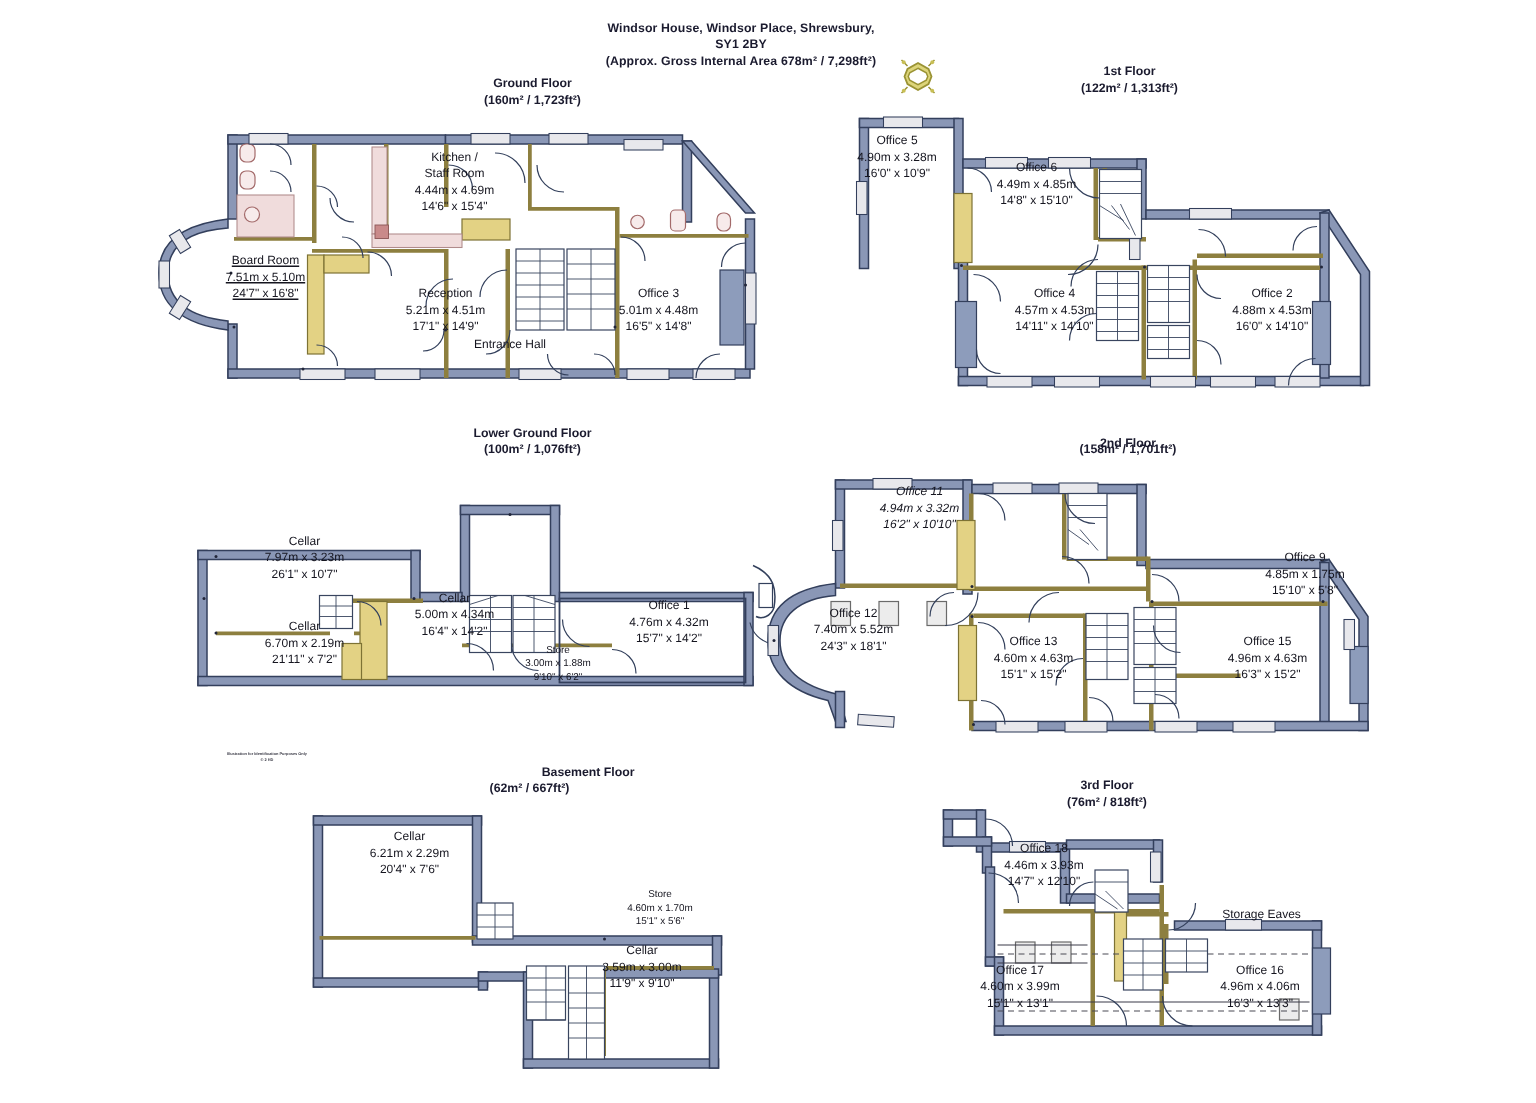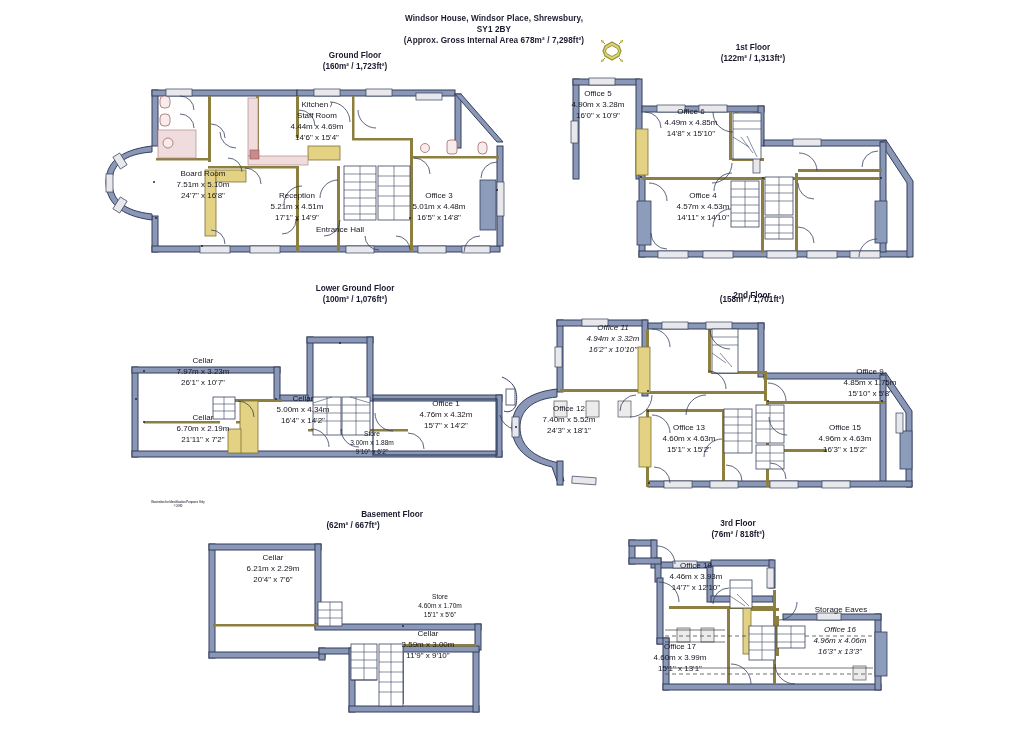--- a/index.html
+++ b/index.html
@@ -182,26 +182,26 @@
     <g fill="#22263a">
       <circle cx="54" cy="112" r="1"></circle>
         <circle cx="56" cy="148" r="1"></circle>
       <circle cx="102" cy="176" r="1"></circle>
         <circle cx="197" cy="150" r="1"></circle>
       <circle cx="310" cy="148" r="1"></circle>
         <circle cx="397" cy="120" r="1"></circle>
     </g>
   </svg>
 
-  <div class="room" style="left:148px;top:168px;width:110px;">
+  <div class="room" style="left:122px;top:168px;width:110px;text-decoration:underline;">
     <span class="nm">Board Room</span>
     <span class="m">7.51m x 5.10m</span>
     <span class="f">24'7" x 16'8"</span>
   </div>
-  <div class="room" style="left:262px;top:99px;width:110px;">
+  <div class="room" style="left:248px;top:99px;width:110px;">
     <span class="nm">Kitchen /</span>
     <span class="nm">Staff Room</span>
     <span class="m">4.44m x 4.69m</span>
     <span class="f">14'6" x 15'4"</span>
   </div>
   <div class="room" style="left:248px;top:190px;width:98px;">
     <span class="nm">Reception</span>
     <span class="m">5.21m x 4.51m</span>
     <span class="f">17'1" x 14'9"</span>
   </div>
@@ -328,20 +328,25 @@
   </div>
   <div class="room" style="left:643px;top:106px;width:96px;">
     <span class="nm">Office 6</span>
     <span class="m">4.49m x 4.85m</span>
     <span class="f">14'8" x 15'10"</span>
   </div>
   <div class="room" style="left:655px;top:190px;width:96px;">
     <span class="nm">Office 4</span>
     <span class="m">4.57m x 4.53m</span>
     <span class="f">14'11" x 14'10"</span>
+  </div>
+  <div class="room" style="left:800px;top:190px;width:96px;">
+    <span class="nm">Office 2</span>
+    <span class="m">4.88m x 4.53m</span>
+    <span class="f">16'0" x 14'10"</span>
   </div>
 
   <div class="floor-title" style="left:275px;top:283px;width:160px;text-align:center;">Lower Ground Floor</div>
   <div class="floor-title" style="left:275px;top:294px;width:160px;">(100m² / 1,076ft²)</div>
 
   <svg style="position:absolute;left:128px;top:335px;" width="385" height="145" viewBox="0 0 385 145">
     <g fill="#8a97b6" stroke="#333f5c" stroke-width="1">
       <rect x="4" y="32" width="6" height="90"></rect>
       <rect x="4" y="32" width="148" height="6"></rect>
       <rect x="146" y="32" width="6" height="34"></rect>
@@ -763,19 +768,19 @@
     <span class="f">14'7" x 12'10"</span>
   </div>
   <div class="room lbl" style="left:796px;top:604px;width:90px;">
     <span class="nm">Storage Eaves</span>
   </div>
   <div class="room" style="left:632px;top:641px;width:96px;">
     <span class="nm">Office 17</span>
     <span class="m">4.60m x 3.99m</span>
     <span class="f">15'1" x 13'1"</span>
   </div>
-  <div class="room" style="left:792px;top:624px;width:96px;font-style:italic;">
+  <div class="room" style="left:792px;top:641px;width:96px;">
     <span class="nm">Office 16</span>
     <span class="m">4.96m x 4.06m</span>
     <span class="f">16'3" x 13'3"</span>
   </div>
 
 </div>
 
 </body></html>

